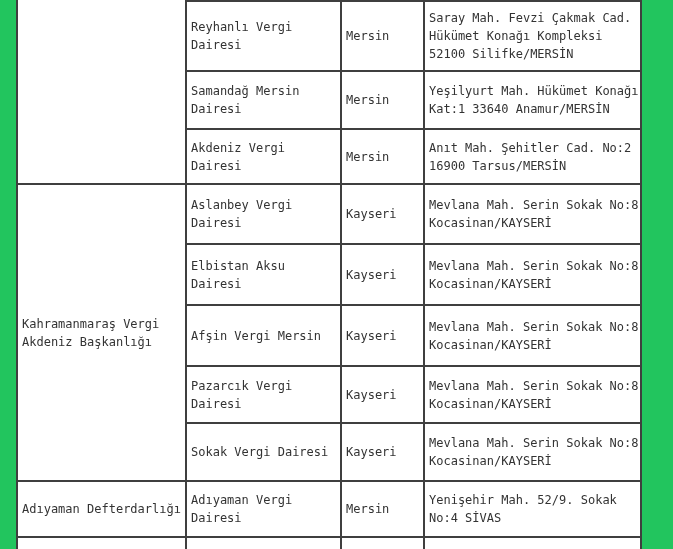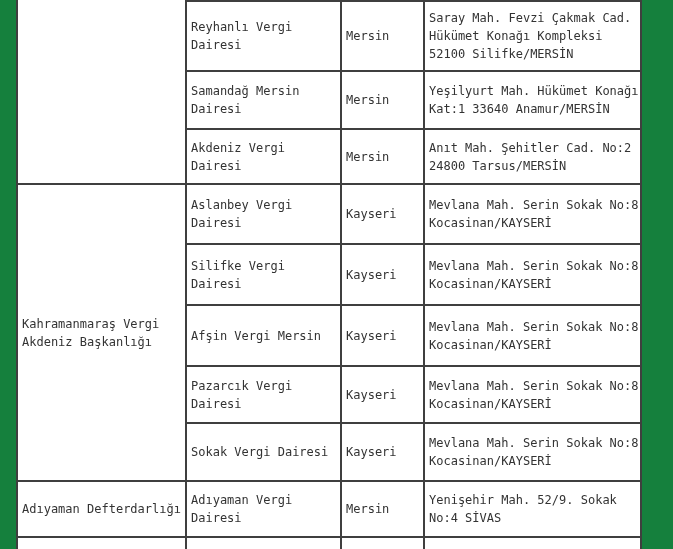--- a/index.html
+++ b/index.html
@@ -5,21 +5,21 @@
   * { margin: 0; padding: 0; box-sizing: border-box; }
   html, body {
     width: 673px; height: 549px;
     background: #ffffff;
     font-family: "DejaVu Sans Mono", "Liberation Mono", monospace;
   }
   .viewport {
     position: relative;
     width: 673px; height: 549px;
     overflow: hidden;
-    background: #15803d;
+    background: #22c55e;
   }
   table.vd {
     border-collapse: collapse;
     table-layout: fixed;
     width: 624px;
     margin-left: 16px;
     margin-top: 0;
   }
   table.vd td {
     border: 2px solid #3f3f3f;
@@ -80,34 +80,34 @@
 Dairesi</td>
         <td>Mersin</td>
         <td>Yeşilyurt Mah. Hükümet Konağı
 Kat:1 33640 Anamur/MERSİN</td>
       </tr>
       <tr class="r-akdeniz">
         <td>Akdeniz Vergi
 Dairesi</td>
         <td>Mersin</td>
         <td>Anıt Mah. Şehitler Cad. No:2
-24800 Tarsus/MERSİN</td>
+16900 Tarsus/MERSİN</td>
       </tr>
 
       <tr class="r-aslanbey">
         <td rowspan="5">Kahramanmaraş Vergi
 Akdeniz Başkanlığı</td>
         <td>Aslanbey Vergi
 Dairesi</td>
         <td>Kayseri</td>
         <td>Mevlana Mah. Serin Sokak No:8
 Kocasinan/KAYSERİ</td>
       </tr>
       <tr class="r-elbistan">
-        <td>Silifke Vergi
+        <td>Elbistan Aksu
 Dairesi</td>
         <td>Kayseri</td>
         <td>Mevlana Mah. Serin Sokak No:8
 Kocasinan/KAYSERİ</td>
       </tr>
       <tr class="r-afsin">
         <td>Afşin Vergi Mersin</td>
         <td>Kayseri</td>
         <td>Mevlana Mah. Serin Sokak No:8
 Kocasinan/KAYSERİ</td>

